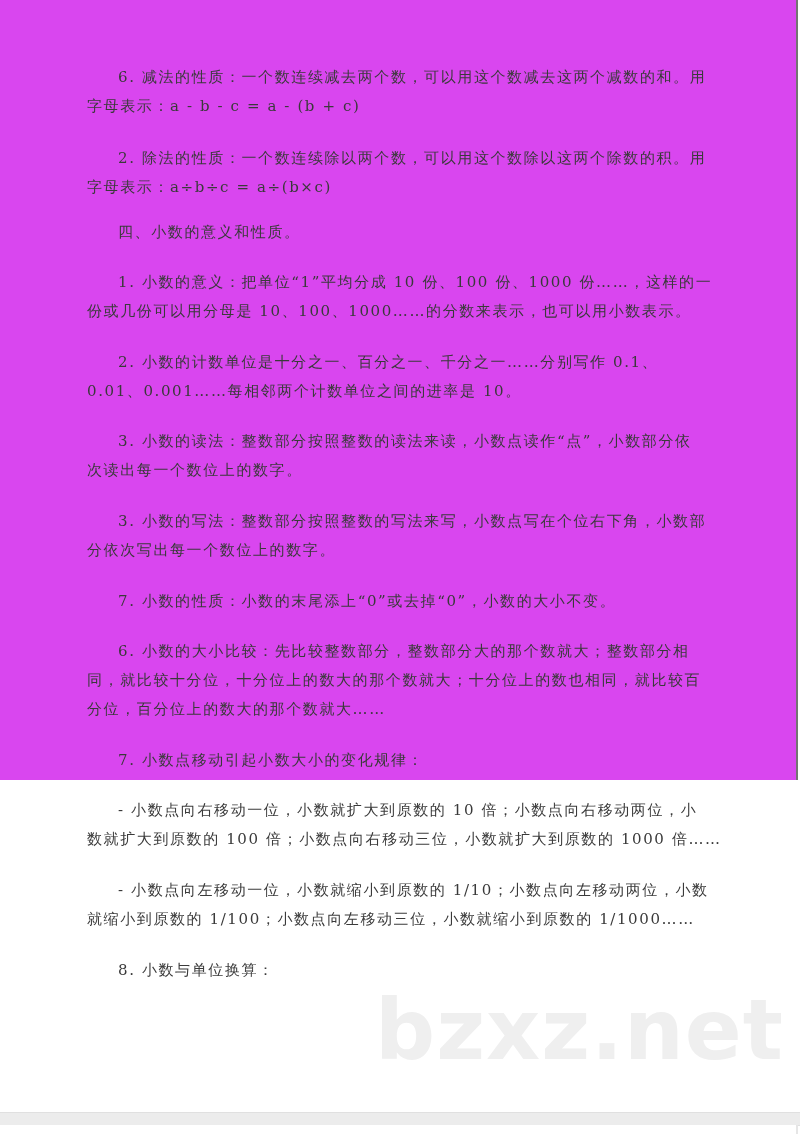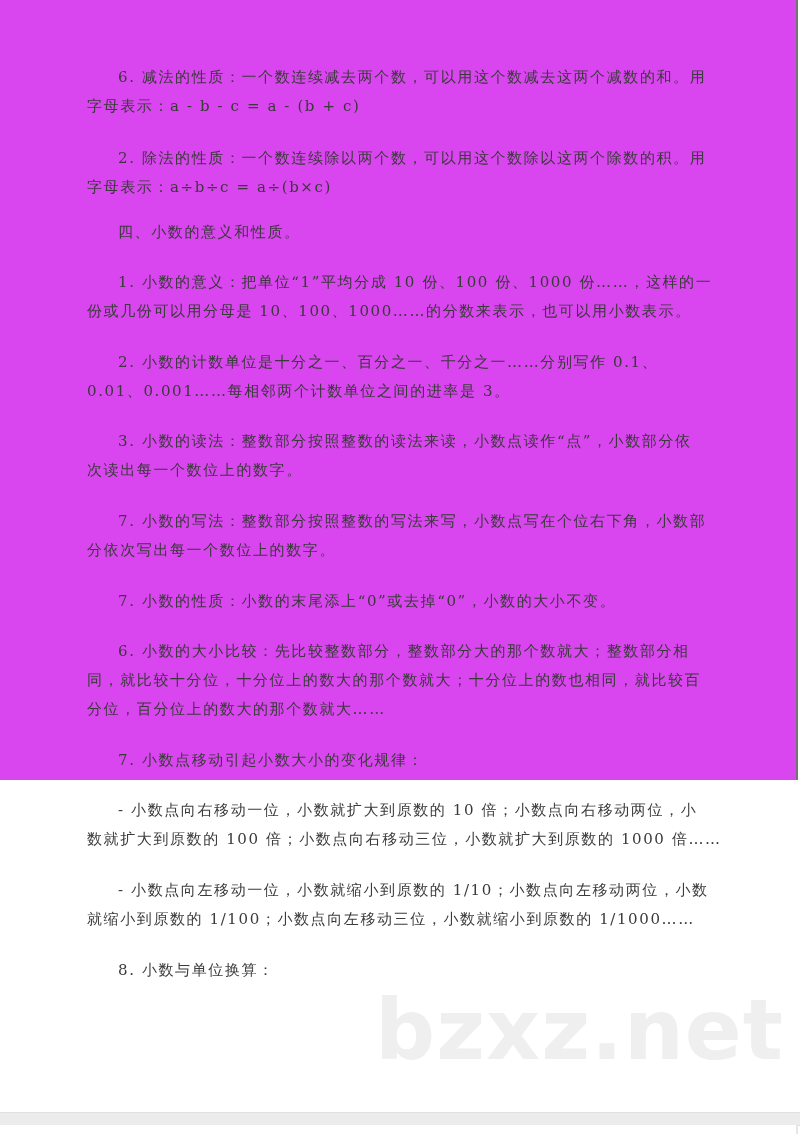--- a/index.html
+++ b/index.html
@@ -72,24 +72,24 @@
 <div class="page">
   <div id="lines">
       <div class="line indent" style="top: 67px;">6. 减法的性质：一个数连续减去两个数，可以用这个数减去这两个减数的和。用</div>
       <div class="line flush" style="top: 96px;">字母表示：a - b - c = a - (b + c)</div>
       <div class="line indent" style="top: 148px;">2. 除法的性质：一个数连续除以两个数，可以用这个数除以这两个除数的积。用</div>
       <div class="line flush" style="top: 177px;">字母表示：a÷b÷c = a÷(b×c)</div>
       <div class="line indent" style="top: 222px; text-align: center;">四、小数的意义和性质。</div>
       <div class="line indent" style="top: 272px;">1. 小数的意义：把单位“1”平均分成 10 份、100 份、1000 份……，这样的一</div>
       <div class="line flush" style="top: 301px;">份或几份可以用分母是 10、100、1000……的分数来表示，也可以用小数表示。</div>
       <div class="line indent" style="top: 352px;">2. 小数的计数单位是十分之一、百分之一、千分之一……分别写作 0.1、</div>
-      <div class="line flush" style="top: 381px;">0.01、0.001……每相邻两个计数单位之间的进率是 3。</div>
+      <div class="line flush" style="top: 381px;">0.01、0.001……每相邻两个计数单位之间的进率是 10。</div>
       <div class="line indent" style="top: 431px;">3. 小数的读法：整数部分按照整数的读法来读，小数点读作“点”，小数部分依</div>
       <div class="line flush" style="top: 460px;">次读出每一个数位上的数字。</div>
-      <div class="line indent" style="top: 511px;">7. 小数的写法：整数部分按照整数的写法来写，小数点写在个位右下角，小数部</div>
+      <div class="line indent" style="top: 511px;">3. 小数的写法：整数部分按照整数的写法来写，小数点写在个位右下角，小数部</div>
       <div class="line flush" style="top: 540px;">分依次写出每一个数位上的数字。</div>
       <div class="line indent" style="top: 591px;">7. 小数的性质：小数的末尾添上“0”或去掉“0”，小数的大小不变。</div>
       <div class="line indent" style="top: 641px; text-align: center;">6. 小数的大小比较：先比较整数部分，整数部分大的那个数就大；整数部分相</div>
       <div class="line flush" style="top: 670px;">同，就比较十分位，十分位上的数大的那个数就大；十分位上的数也相同，就比较百</div>
       <div class="line flush" style="top: 699px;">分位，百分位上的数大的那个数就大……</div>
       <div class="line indent" style="top: 750px;">7. 小数点移动引起小数大小的变化规律：</div>
       <div class="line indent" style="top: 800px;">- 小数点向右移动一位，小数就扩大到原数的 10 倍；小数点向右移动两位，小</div>
       <div class="line flush" style="top: 829px;">数就扩大到原数的 100 倍；小数点向右移动三位，小数就扩大到原数的 1000 倍……</div>
       <div class="line indent" style="top: 880px;">- 小数点向左移动一位，小数就缩小到原数的 1/10；小数点向左移动两位，小数</div>
       <div class="line flush" style="top: 909px;">就缩小到原数的 1/100；小数点向左移动三位，小数就缩小到原数的 1/1000……</div>

